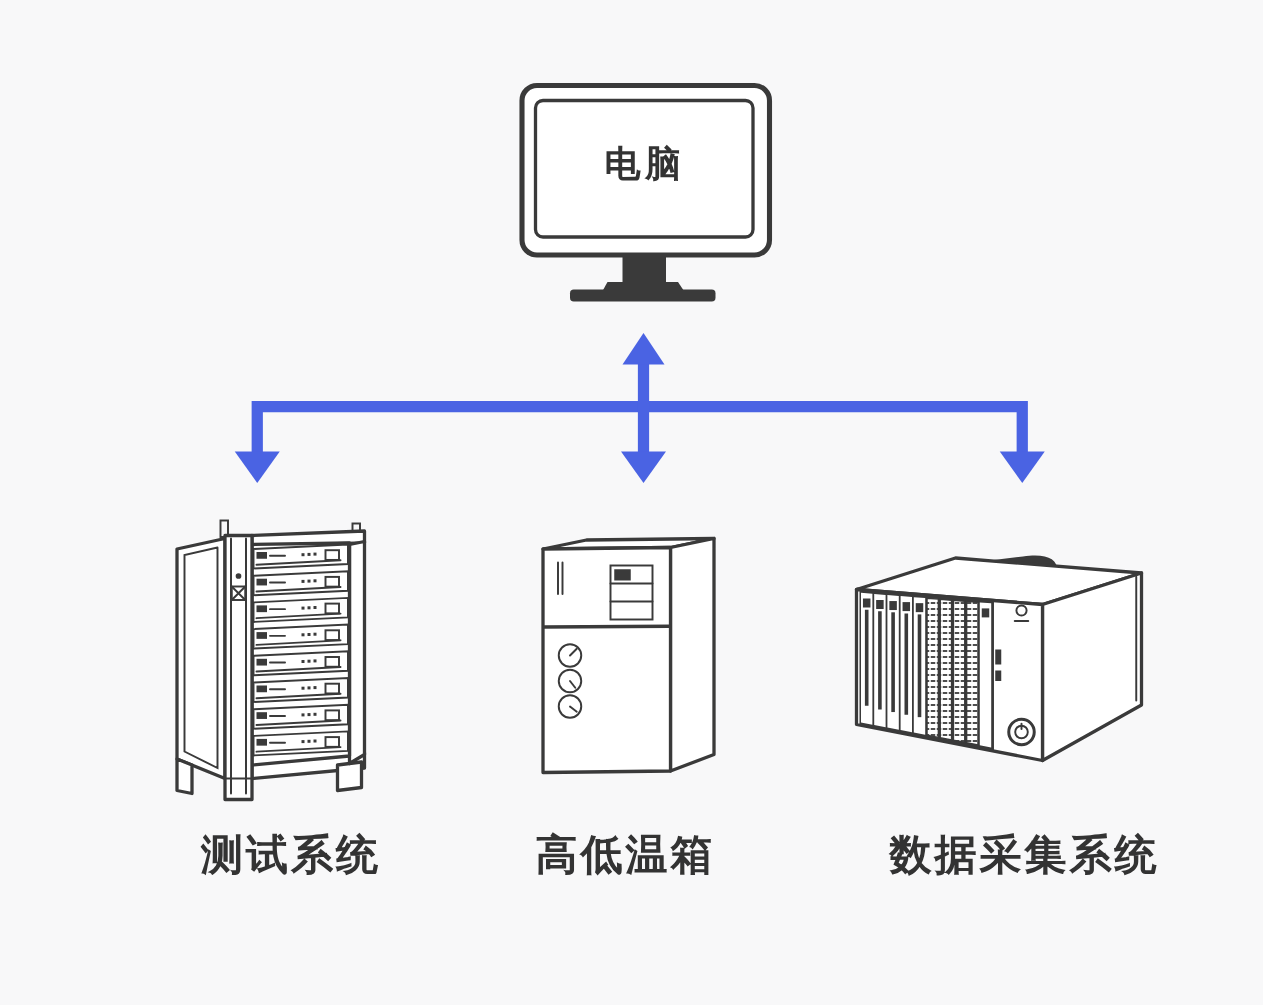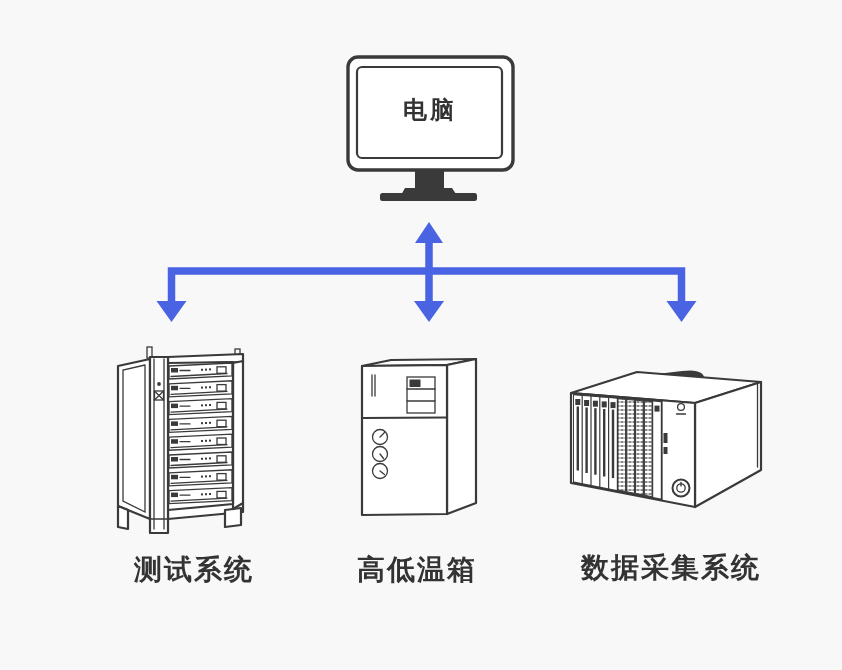--- a/index.html
+++ b/index.html
@@ -18,21 +18,21 @@
   .screen-label{
     position:absolute;left:340px;top:93px;width:180px;text-align:center;
     font-size:24px;font-weight:600;color:var(--text);letter-spacing:3px;line-height:34px;
   }
   .dev-label{
     position:absolute;top:555px;text-align:center;font-size:28px;font-weight:600;
     color:var(--text);letter-spacing:2px;line-height:30px;
   }
   .lbl-1{left:94px;width:200px;}
   .lbl-2{left:317px;width:200px;}
-  .lbl-3{left:536px;width:270px;font-family:Liberation Mono, monospace;}
+  .lbl-3{left:548px;width:270px;}
   
   .ln{stroke:var(--line);stroke-width:2.2;fill:#fff;stroke-linejoin:round;}
   .ln3{stroke:var(--line);stroke-width:3.4;fill:#fff;stroke-linejoin:round;}
   .thin{stroke:var(--line);stroke-width:1.3;fill:none;stroke-linecap:round;}
   .dk{fill:var(--line);stroke:none;}
   .blue-stroke{stroke:var(--accent);stroke-width:7.5;fill:none;}
   .blue-fill{fill:var(--accent);stroke:none;}
 </style>
 </head>
 <body>

